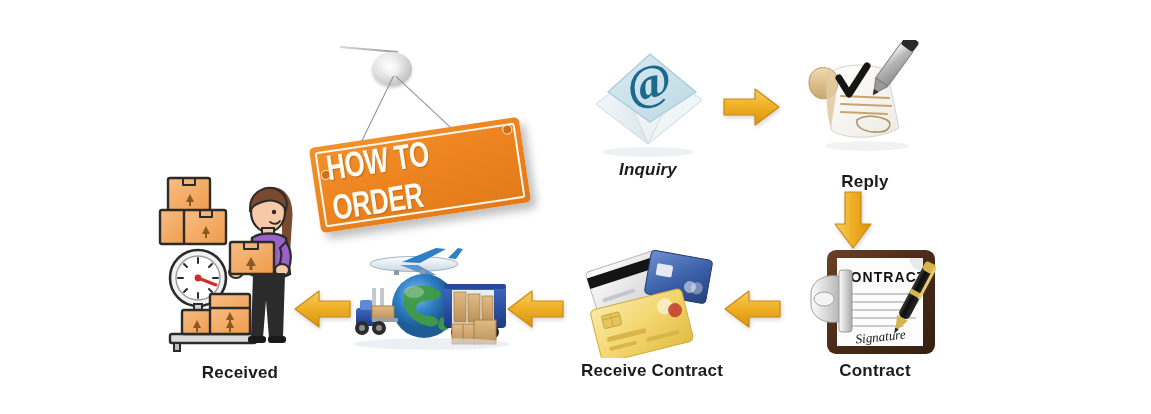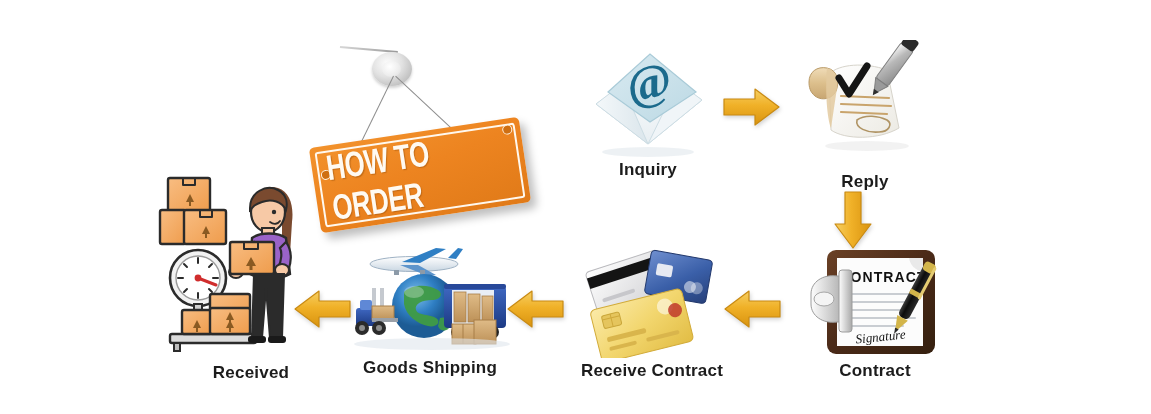--- a/index.html
+++ b/index.html
@@ -88,26 +88,26 @@
 
   
   #node-payment{left:572px;top:246px;width:160px;height:145px;}
 
   
   #node-shipping{left:340px;top:240px;width:180px;height:150px;}
 
   
   #node-received{left:150px;top:168px;width:180px;height:222px;}
 
-  .lbl-inquiry{left:0;top:112px;font-size:17px;}
+  .lbl-inquiry{left:0;top:112px;font-size:17px;font-style:italic;}
   .lbl-reply{left:0;top:118px;font-size:17px;margin-top:14px;}
   .lbl-contract{left:0;top:115px;font-size:17px;}
   .lbl-payment{left:0;top:115px;font-size:17px;}
   .lbl-shipping{left:0;top:118px;font-size:17px;}
-  .lbl-received{left:11px;top:195px;font-size:17px;}
+  .lbl-received{left:0;top:195px;font-size:17px;}
 </style>
 </head>
 <body>
 
 <div id="stage">
 
   <div id="sign-group">
     <div class="hook-rod"></div>
     <div class="hook-knob"></div>
     <div class="string" id="string-left"></div>
@@ -412,21 +412,20 @@
 
         <g transform="translate(112,78)">
           <rect x="0" y="6" width="24" height="20" fill="url(#boxG)" stroke="#a87e48" stroke-width="1"></rect>
           <rect x="22" y="2" width="22" height="24" fill="url(#boxG)" stroke="#a87e48" stroke-width="1"></rect>
           <line x1="11" y1="6" x2="11" y2="26" stroke="#a87e48" stroke-width="1"></line>
         </g>
 
         <ellipse cx="92" cy="104" rx="78" ry="6" fill="#dfe6ec" opacity=".6"></ellipse>
       </svg>
     </div>
-    <div class="node-label lbl-shipping">Goods Shipping</div>
   </div>
 
   <div class="arrow" id="arrow-5" style="left:292px;top:288px;">
     <svg width="60" height="42" viewBox="0 0 60 42">
       <polygon points="58,13 27,13 27,3 3,21 27,39 27,29 58,29" fill="url(#arrG)" stroke="#c98a12" stroke-width="1.2" stroke-linejoin="round"></polygon>
     </svg>
   </div>
 
   <div class="node" id="node-received">
     <div style="position:absolute;left:0;top:0;">

